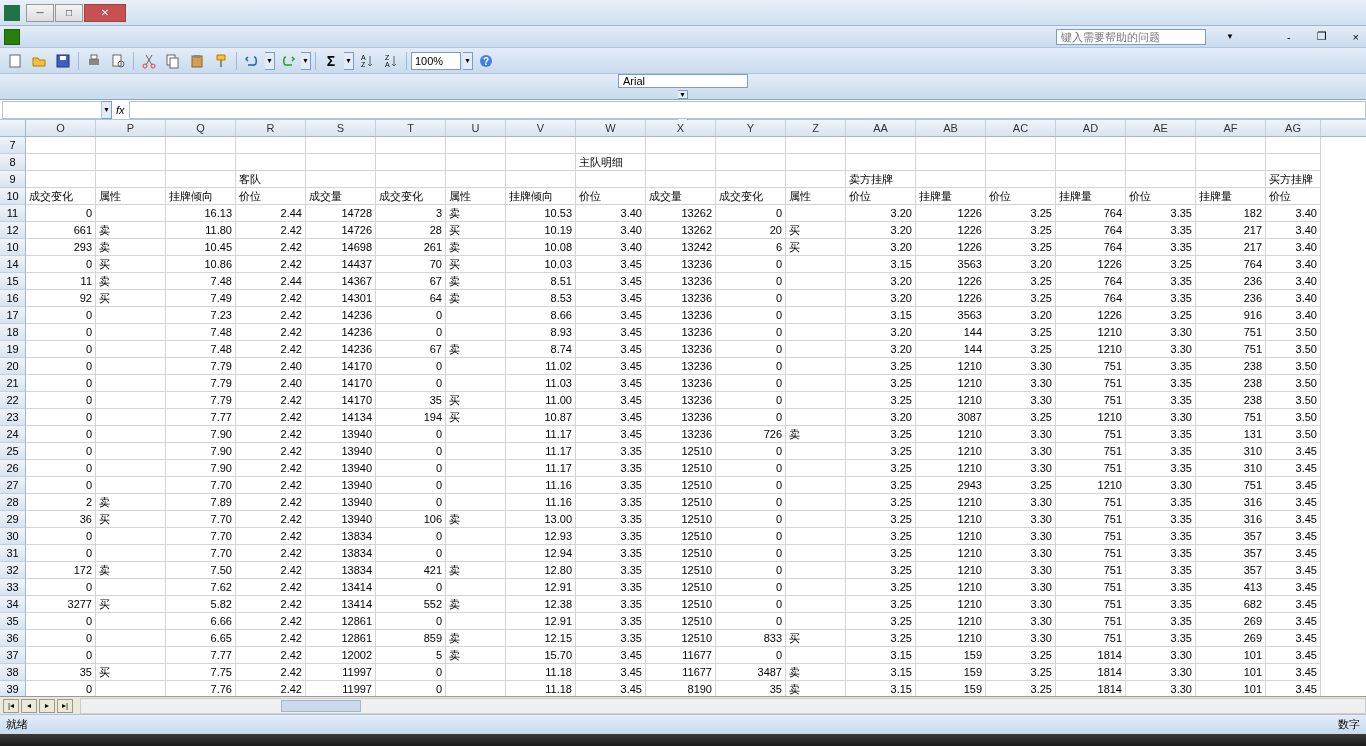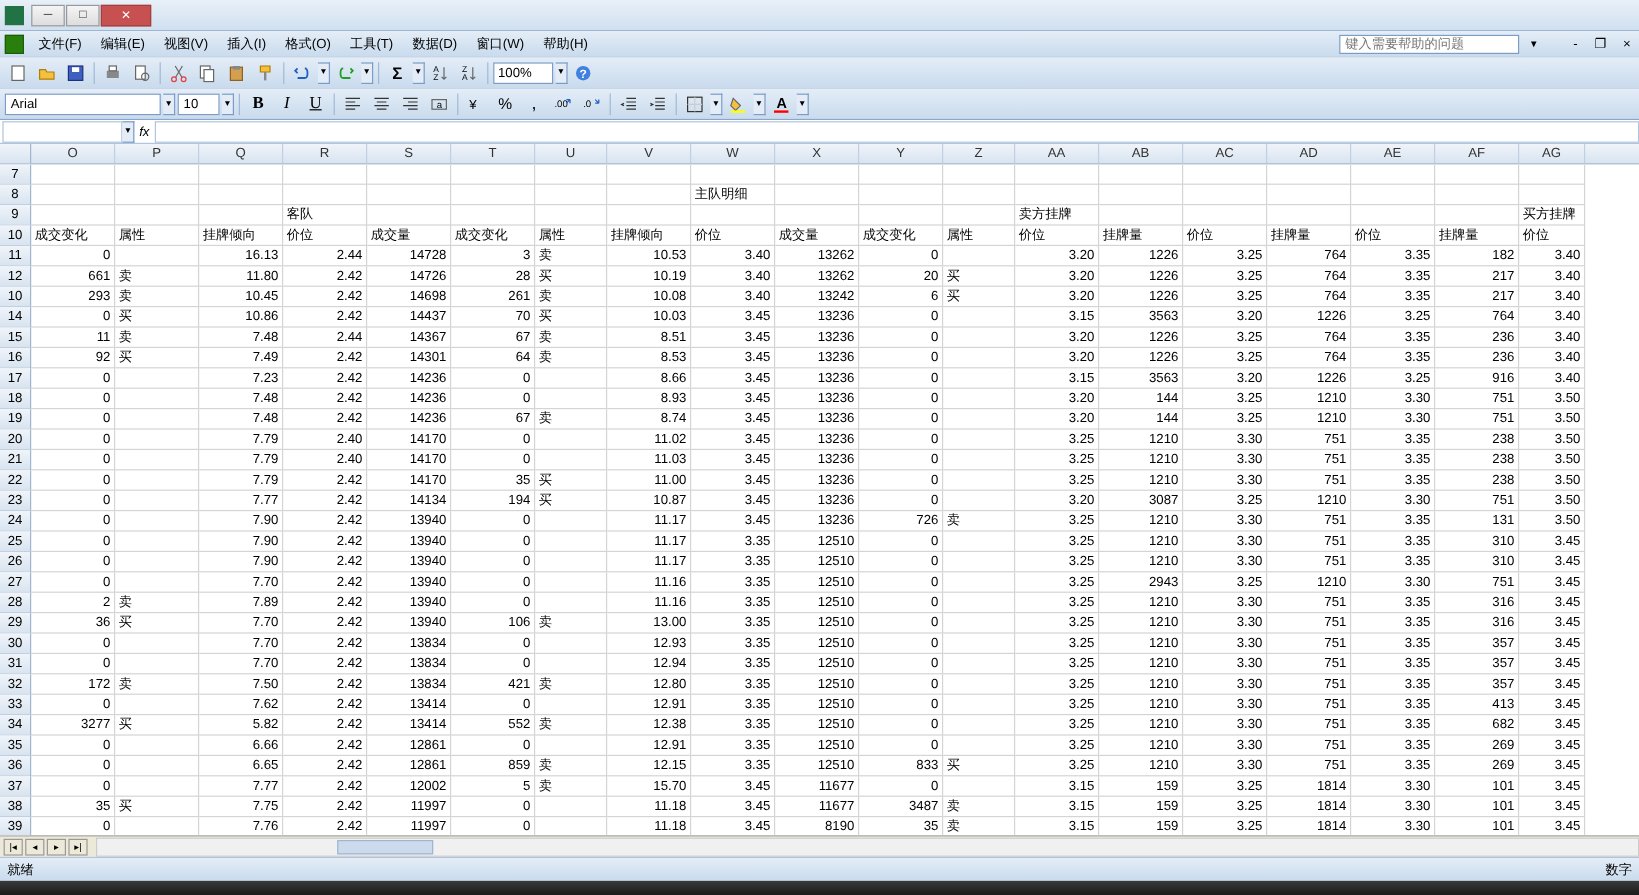--- a/index.html
+++ b/index.html
@@ -6,28 +6,28 @@
 body { font-family: "Microsoft Sans Serif", Arial, sans-serif; font-size: 11px; background: #fff; overflow: hidden; width: 1366px; height: 746px; }
 .titlebar { height: 26px; background: linear-gradient(#e8f0f8,#d0e0f0); display: flex; align-items: center; padding: 0 4px; border-bottom: 1px solid #9db6d4; }
 .titlebar .excel-icon { width: 16px; height: 16px; background: #217346; margin-right: 6px; }
 .titlebar .title { flex: 1; color: #333; }
 .winbtns { display: flex; gap: 1px; }
 .winbtn { width: 28px; height: 18px; background: linear-gradient(#f5f5f5,#ddd); border: 1px solid #999; display: flex; align-items: center; justify-content: center; font-size: 10px; color: #333; }
 .winbtn.close { background: #c75050; color: #fff; border-color: #a04040; width: 42px; }
 .menubar { height: 22px; background: linear-gradient(#e4edf7,#c9dbed); display: flex; align-items: center; padding: 0 4px; border-bottom: 1px solid #b0c4de; }
 .menubar .app-icon { width: 16px; height: 16px; background: #2a7e0b; border: 1px solid #1a5e0b; margin-right: 4px; }
 .menubar .mi { padding: 2px 8px; cursor: default; }
-.menubar .helpbox { margin-left: auto; display: flex; align-items: center; gap: 8px; }
+.menubar .helpbox { margin-left: auto; display: flex; align-items: center; gap: 20px; }
 .menubar .helpinput { width: 150px; height: 16px; border: 1px solid #7a9cc6; background: #fff; color: #999; padding: 0 4px; font-size: 11px; }
 .toolbar { height: 26px; background: linear-gradient(#e4edf7,#c9dbed); display: flex; align-items: center; padding: 0 4px; gap: 2px; border-bottom: 1px solid #b0c4de; }
 .tbtn { width: 22px; height: 22px; display: flex; align-items: center; justify-content: center; border: 1px solid transparent; }
 .sep { width: 1px; height: 18px; background: #a0b8d8; margin: 0 2px; }
 .zoom { width: 50px; height: 18px; border: 1px solid #7a9cc6; background: #fff; padding: 0 3px; display: flex; align-items: center; }
 .drop { width: 10px; height: 18px; border: 1px solid #7a9cc6; border-left: none; background: #e4edf7; display: flex; align-items: center; justify-content: center; font-size: 7px; }
-.fmtbar { height: 26px; background: linear-gradient(#e4edf7,#c9dbed); display: flex; align-items: center; padding: 0 4px; gap: 2px; border-bottom: 1px solid #8ca6c8; }
+.fmtbar { height: 26px; background: linear-gradient(#e4edf7,#c9dbed); display: flex; align-items: center; padding: 0 4px; gap: 2px; border-bottom: 1px solid #8ca6c8; flex-direction: column; }
 .fontname { width: 130px; height: 18px; border: 1px solid #7a9cc6; background: #fff; padding: 0 4px; display: flex; align-items: center; }
 .fontsize { width: 35px; height: 18px; border: 1px solid #7a9cc6; background: #fff; padding: 0 4px; display: flex; align-items: center; }
 .fxbar { height: 20px; background: #fff; display: flex; align-items: center; border-bottom: 1px solid #b0c4de; }
 .namebox { width: 100px; height: 18px; border: 1px solid #b0c4de; margin-left: 2px; padding: 0 4px; }
 .fxicon { padding: 0 4px; font-style: italic; }
 .grid-area { position: relative; height: 576px; background: #fff; }
 .colheads { display: flex; height: 17px; background: linear-gradient(#f0f4fa,#d8e4f0); border-bottom: 1px solid #9eb6ce; }
 .rownum-spacer { width: 26px; border-right: 1px solid #9eb6ce; background: linear-gradient(#f0f4fa,#d8e4f0); }
 .ch { border-right: 1px solid #c0d0e0; text-align: center; font-size: 11px; color: #333; line-height: 17px; }
 .rows { height: 559px; overflow: hidden; }
@@ -56,31 +56,20 @@
   <div class="excel-icon"></div>
   <div class="winbtns">
     <div class="winbtn">─</div>
     <div class="winbtn">□</div>
     <div class="winbtn close">✕</div>
   </div>
 </div>
 
 <div class="menubar">
   <div class="app-icon"></div>
-  <div id="menu-items" style="display: flex;">
-      <div class="mi">文件(F)</div>
-      <div class="mi">编辑(E)</div>
-      <div class="mi">视图(V)</div>
-      <div class="mi">插入(I)</div>
-      <div class="mi">格式(O)</div>
-      <div class="mi">工具(T)</div>
-      <div class="mi">数据(D)</div>
-      <div class="mi">窗口(W)</div>
-      <div class="mi">帮助(H)</div>
-    </div>
   <div class="helpbox">
     <input class="helpinput" placeholder="键入需要帮助的问题" style="">
     <span style="font-size:8px">▼</span>
     <span style="width:10px"></span>
     <span style="padding:0 3px">-</span>
     <span style="padding:0 3px">❐</span>
     <span style="padding:0 3px">×</span>
   </div>
 </div>
 

